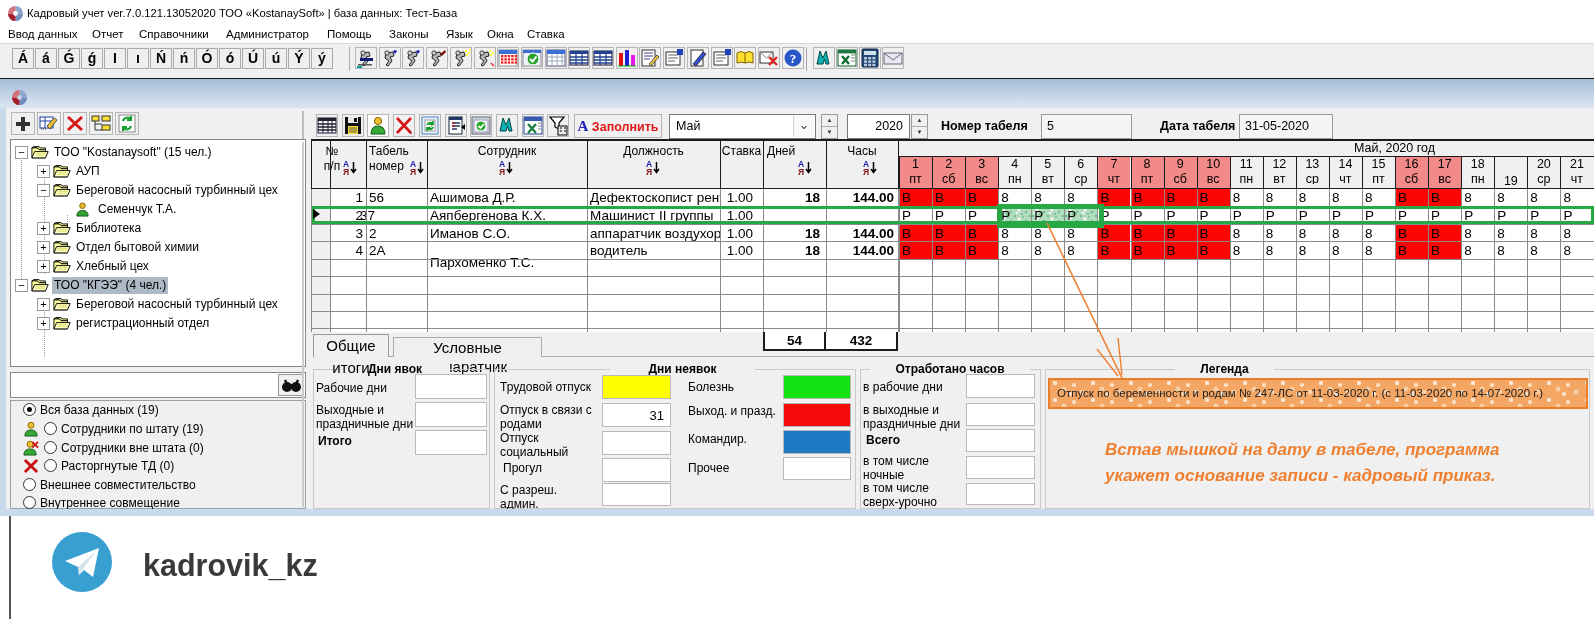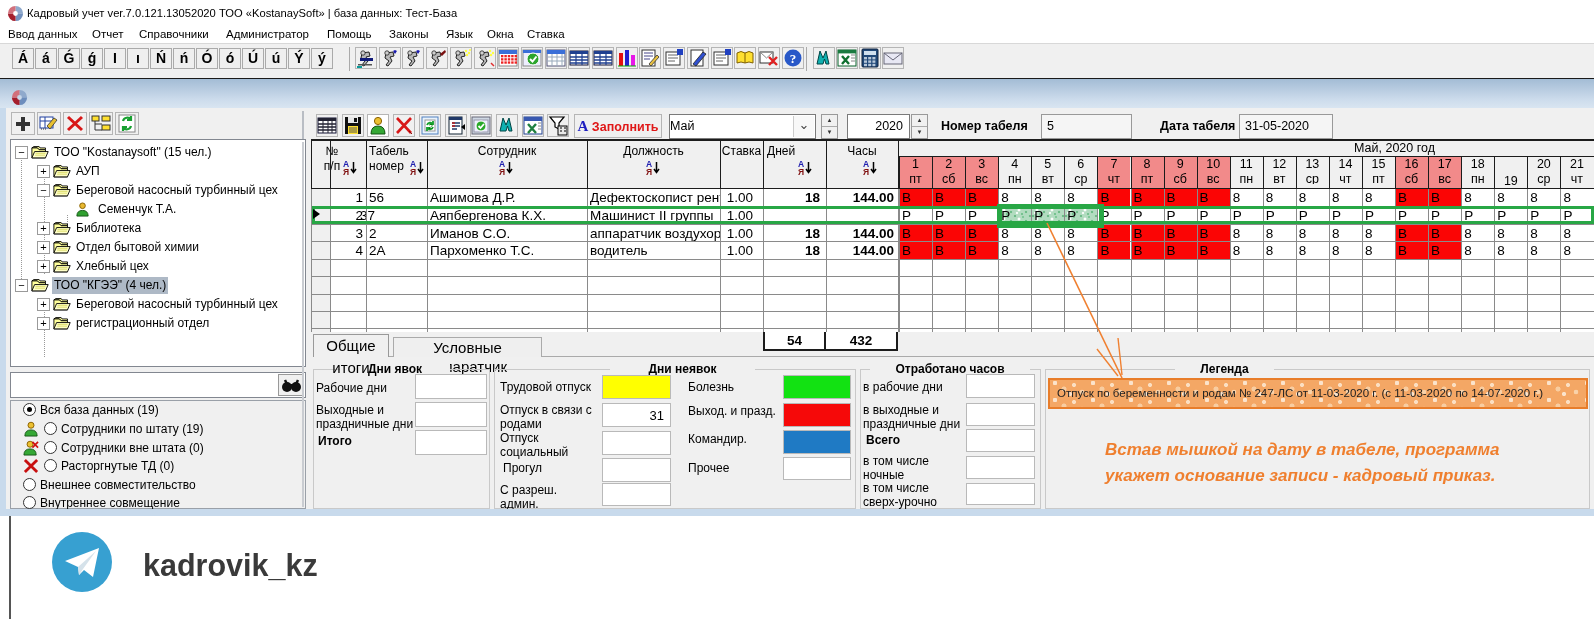--- a/index.html
+++ b/index.html
@@ -480,21 +480,21 @@
         <path d="M5 9 L13 18 M13 9 L5 18" stroke="#208040" stroke-width="2.4"></path>
         <path d="M15 8 h3 M15 11 h3 M15 14 h3" stroke="#888"></path>
       </svg></div>
 <div class="tbtn2" style="left:234.3px"><svg width="20" height="21" viewBox="0 0 20 21">
         <path d="M2 2 L16 2 L11 8 L11 14 L7 12 L7 8 Z" fill="#fff" stroke="#000" stroke-width="1.2"></path>
         <rect x="10" y="11" width="9" height="9" fill="#e8e8e8" stroke="#000"></rect>
         <path d="M12 13 h2 M16 13 h2 M12 16 h2 M16 16 h2" stroke="#000"></path>
       </svg></div>
 <div id="fillbtn"><span style="color:#2020c0;font-family:'Liberation Serif',serif;font-size:15px">А</span> <span style="color:#e01818">Заполнить</span></div>
 </div>
-<div class="combo abs" style="left:669px;top:114px;width:147px;height:25px;line-height:23px;">Май<div class="abs" style="right:1px;top:1px;width:21px;height:21px;background:#f8f8f8;border-left:1px solid #ccc;text-align:center;line-height:18px;font-size:13px;color:#444">⌄</div></div>
+<div class="combo abs" style="left:669px;top:114px;width:147px;height:25px;line-height:23px;padding-left:6px">Май<div class="abs" style="right:1px;top:1px;width:21px;height:21px;background:#f8f8f8;border-left:1px solid #ccc;text-align:center;line-height:18px;font-size:13px;color:#444">⌄</div></div>
 <div class="spin abs" style="left:821px;top:114px">
     <div style="position:absolute;left:0;top:0;width:100%;height:50%;border-bottom:1px solid #aaa;text-align:center;font-size:6px;line-height:11px;color:#333">▲</div>
     <div style="position:absolute;left:0;bottom:0;width:100%;height:50%;text-align:center;font-size:6px;line-height:11px;color:#333">▼</div>
   </div>
 <div class="combo abs" style="left:847px;top:114px;width:63px;height:25px;line-height:23px;text-align:right;padding-right:6px">2020</div>
 <div class="spin abs" style="left:911px;top:114px">
     <div style="position:absolute;left:0;top:0;width:100%;height:50%;border-bottom:1px solid #aaa;text-align:center;font-size:6px;line-height:11px;color:#333">▲</div>
     <div style="position:absolute;left:0;bottom:0;width:100%;height:50%;text-align:center;font-size:6px;line-height:11px;color:#333">▼</div>
   </div>
 <div class="flabel abs" style="left:941px;top:119px">Номер табеля</div>
@@ -640,21 +640,21 @@
 <div class="cell" style="left:1328.9px;top:223.5px;width:33.1px;height:17.5px;padding:2px 0 0 3px">8</div>
 <div class="cell" style="left:1362.0px;top:223.5px;width:33.1px;height:17.5px;padding:2px 0 0 3px">8</div>
 <div class="cell" style="left:1395.0px;top:223.5px;width:33.1px;height:17.5px;background:#fb0505;padding:2px 0 0 3px;color:#000">В</div>
 <div class="cell" style="left:1428.1px;top:223.5px;width:33.1px;height:17.5px;background:#fb0505;padding:2px 0 0 3px;color:#000">В</div>
 <div class="cell" style="left:1461.2px;top:223.5px;width:33.1px;height:17.5px;padding:2px 0 0 3px">8</div>
 <div class="cell" style="left:1494.3px;top:223.5px;width:33.1px;height:17.5px;padding:2px 0 0 3px">8</div>
 <div class="cell" style="left:1527.3px;top:223.5px;width:33.1px;height:17.5px;padding:2px 0 0 3px">8</div>
 <div class="cell" style="left:1560.4px;top:223.5px;width:33.1px;height:17.5px;padding:2px 0 0 3px">8</div>
 <div class="cell" style="left:330px;top:243px;width:33px;text-align:right">4</div>
 <div class="cell" style="left:369px;top:243px;width:57px">2А</div>
-<div class="cell" style="left:430px;top:243px;width:156px">Пархоменко Т.С.</div>
+<div class="cell" style="left:430px;top:255px;width:156px">Пархоменко Т.С.</div>
 <div class="cell" style="left:590px;top:243px;width:130px">водитель</div>
 <div class="cell" style="left:720px;top:243px;width:33px;text-align:right">1.00</div>
 <div class="cell" style="left:763px;top:243px;width:57px;text-align:right;font-weight:bold">18</div>
 <div class="cell" style="left:826px;top:243px;width:68px;text-align:right;font-weight:bold">144.00</div>
 <div class="cell" style="left:899.0px;top:241px;width:33.1px;height:18px;background:#fb0505;padding:2px 0 0 3px;color:#000">В</div>
 <div class="cell" style="left:932.1px;top:241px;width:33.1px;height:18px;background:#fb0505;padding:2px 0 0 3px;color:#000">В</div>
 <div class="cell" style="left:965.1px;top:241px;width:33.1px;height:18px;background:#fb0505;padding:2px 0 0 3px;color:#000">В</div>
 <div class="cell" style="left:998.2px;top:241px;width:33.1px;height:18px;padding:2px 0 0 3px">8</div>
 <div class="cell" style="left:1031.3px;top:241px;width:33.1px;height:18px;padding:2px 0 0 3px">8</div>
 <div class="cell" style="left:1064.3px;top:241px;width:33.1px;height:18px;padding:2px 0 0 3px">8</div>

